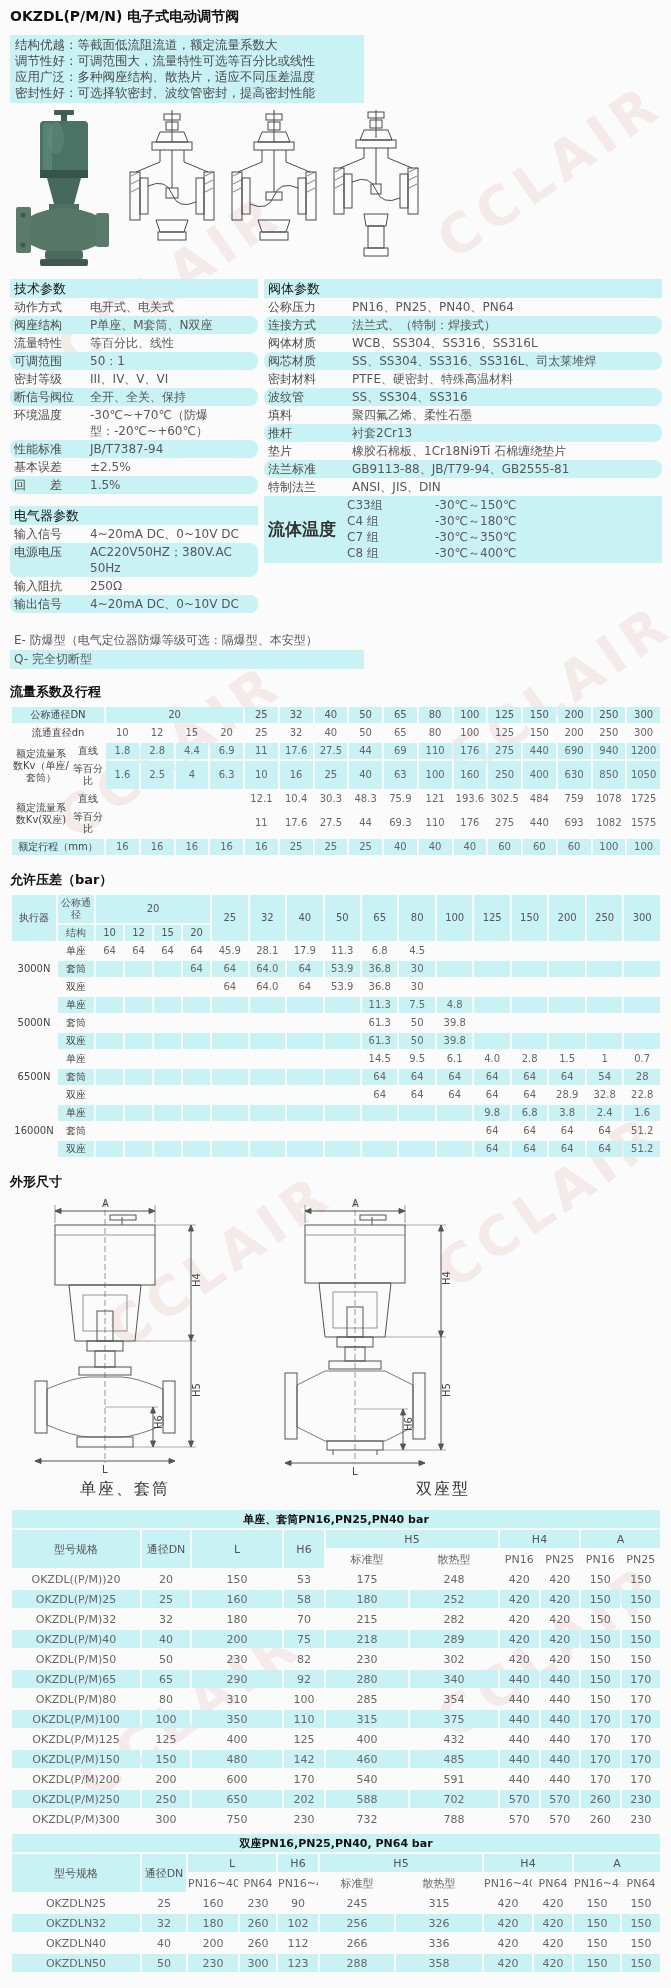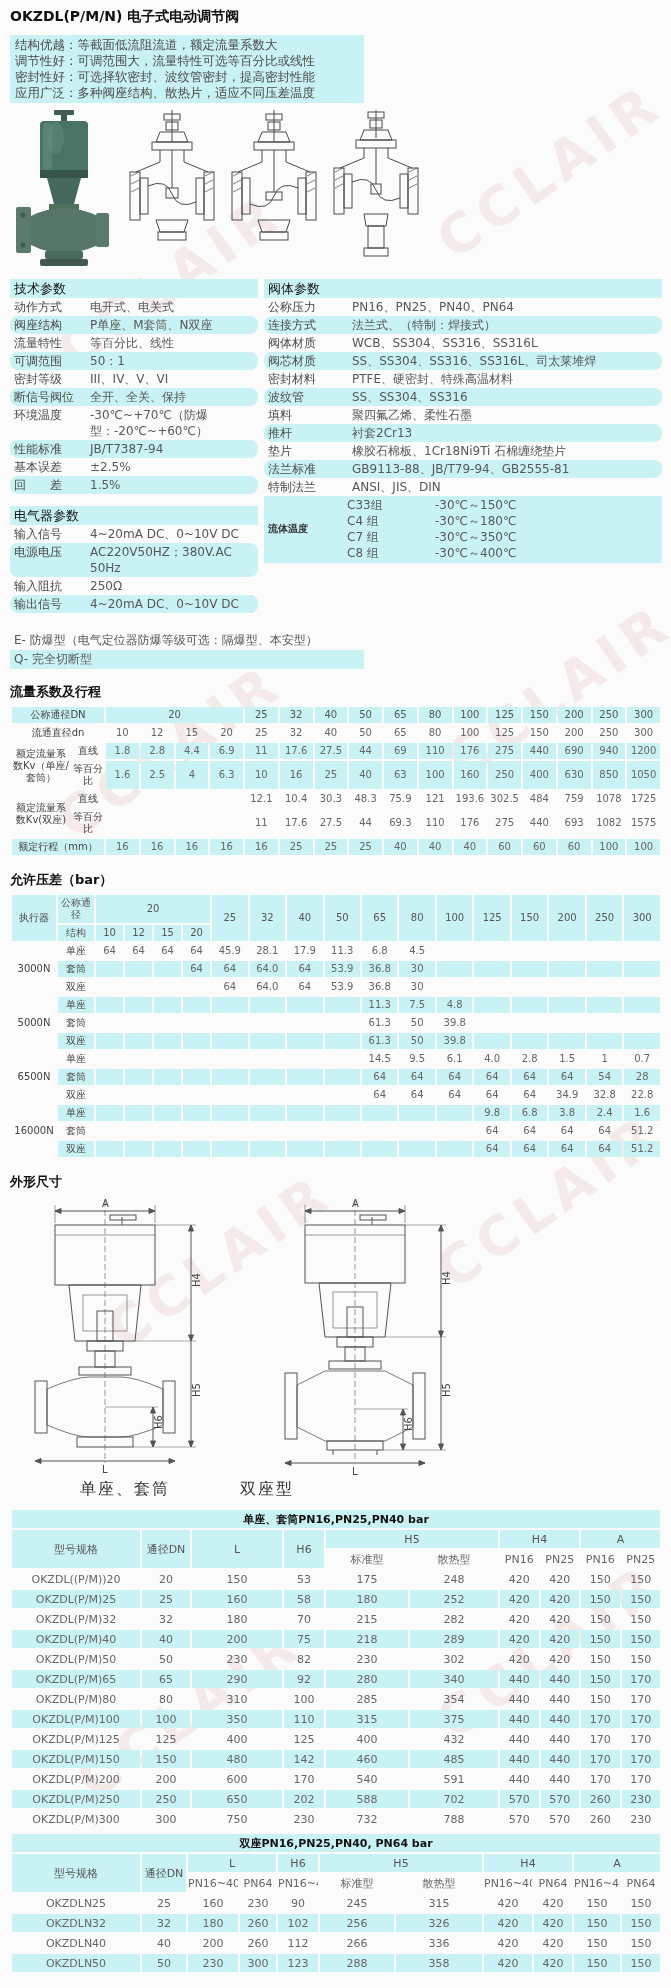--- a/index.html
+++ b/index.html
@@ -24,21 +24,21 @@
   .col-right { flex:1; }
   .sec-band { background:var(--cy); font-size:13px; font-weight:normal; color:var(--dark);
               padding:2px 4px; line-height:15px; }
   .p-row { display:flex; font-size:12px; line-height:16px; padding:1px 2px 1px 4px; }
   .p-row.cy { background:var(--cy);border-radius:8px; } .p-row.wh { background:transparent; }
   .p-label { flex:none; width:60px; color:#4a4a4a; }
   .col-right .p-label { width:68px; }
   .p-value { flex:1; color:#565758;margin-left:16px; } .gap12 { height:12px; } .gap16 { height:16px; }
 
   .fluid-row { display:flex; background:var(--cy); padding:1px 2px 2px 4px; }
-  .fluid-label { flex:none; width:68px; font-weight:bold; font-size:10px; color:#333;
+  .fluid-label { flex:none; width:68px; font-weight:bold; font-size:17px; color:#333;
                  display:flex; align-items:center; }
   .fluid-rows { flex:1; }
   .fluid-line { display:flex; font-size:12px; line-height:16px;margin-left:11px; }
   .fluid-group { width:88px; }
   .acc-block { width:354px; margin-top:2px; }
   .acc-line { font-size:12px; line-height:17px; padding:1px 4px; }
   .acc-line.cy { background:var(--cy); }
 
   .sec-title { font-size:13px; font-weight:bold; color:var(--dark); margin:14px 0 4px 0; }
 
@@ -50,21 +50,21 @@
   td.wh { background:transparent; }
   td.lab { color:#444; }
   td.ttl { font-weight:bold; color:var(--dark); font-size:12px; padding:3px 0; }
   .size-tbl td { font-size:11px; line-height:13px; padding:2.5px 0; }
 
   .dims-row { display:flex; margin-top:4px; }
   .dims-row svg { flex:none; }
   .caps { display:flex; width:460px; margin:2px 0 8px 0; }
   .cap { font-size:16px; color:#333; letter-spacing:2px; }
   .cap1 { width:230px; text-align:center; }
-  .cap2 { width:230px; text-align:left; }
+  .cap2 { width:230px; text-align:right; }
   svg text { stroke:none; fill:#444; font-family:"DejaVu Sans","Liberation Sans",sans-serif; }
 </style>
 </head>
 <body>
 
 <div class="page">
   <div id="wm-layer">
       <div class="wm" style="left: 40px; top: 250px;">CCLAIR</div>
       <div class="wm" style="left: 420px; top: 140px;">CCLAIR</div>
       <div class="wm" style="left: 40px; top: 720px;">CCLAIR</div>
@@ -74,22 +74,22 @@
       <div class="wm" style="left: 60px; top: 1680px;">CCLAIR</div>
       <div class="wm" style="left: 420px; top: 1620px;">CCLAIR</div>
     </div>
   <div class="z">
 
     <div class="doc-title">OKZDL(P/M/N) 电子式电动调节阀</div>
 
     <div class="features" id="features">
         <div>结构优越：等截面低流阻流道，额定流量系数大</div>
         <div>调节性好：可调范围大，流量特性可选等百分比或线性</div>
+        <div>应用广泛：多种阀座结构、散热片，适应不同压差温度</div>
         <div>密封性好：可选择软密封、波纹管密封，提高密封性能</div>
-        <div>应用广泛：多种阀座结构、散热片，适应不同压差温度</div>
       </div>
 
     <div class="top-media">
 
       <svg width="106" height="162" viewBox="0 0 106 162">
         <rect x="44" y="2" width="20" height="5" rx="1" fill="#3d5f55"></rect>
         <rect x="51" y="6" width="6" height="8" fill="#3d5f55"></rect>
         <rect x="30" y="13" width="48" height="57" rx="4" fill="#4a7366"></rect>
         <rect x="33" y="15" width="9" height="53" rx="3" fill="#5d8a7c" opacity="0.7"></rect>
         <rect x="30" y="62" width="48" height="8" fill="#35544b"></rect>
@@ -648,21 +648,21 @@
             <td class="wh"></td>
             <td class="wh"></td>
             <td class="wh"></td>
             <td class="wh"></td>
             <td class="wh"></td>
             <td class="wh">64</td>
             <td class="wh">64</td>
             <td class="wh">64</td>
             <td class="wh">64</td>
             <td class="wh">64</td>
-            <td class="wh">34.9</td>
+            <td class="wh">28.9</td>
             <td class="wh">32.8</td>
             <td class="wh">22.8</td>
           </tr>
           <tr>
             <td rowspan="3" class="wh lab">16000N</td>
             <td class="cy lab">单座</td>
             <td class="cy"></td>
             <td class="cy"></td>
             <td class="cy"></td>
             <td class="cy"></td>

